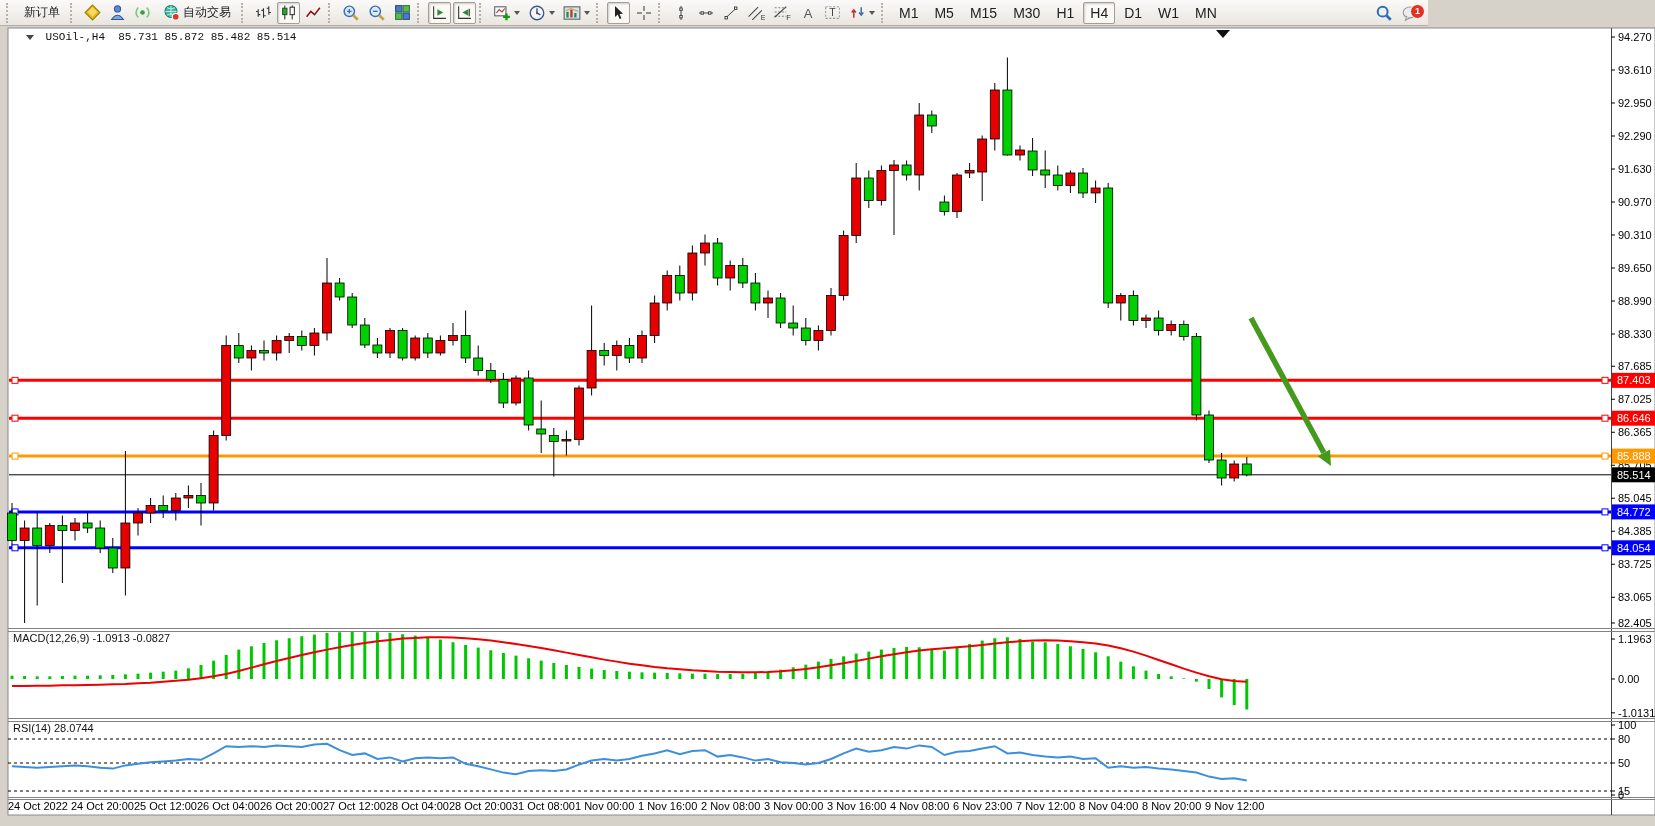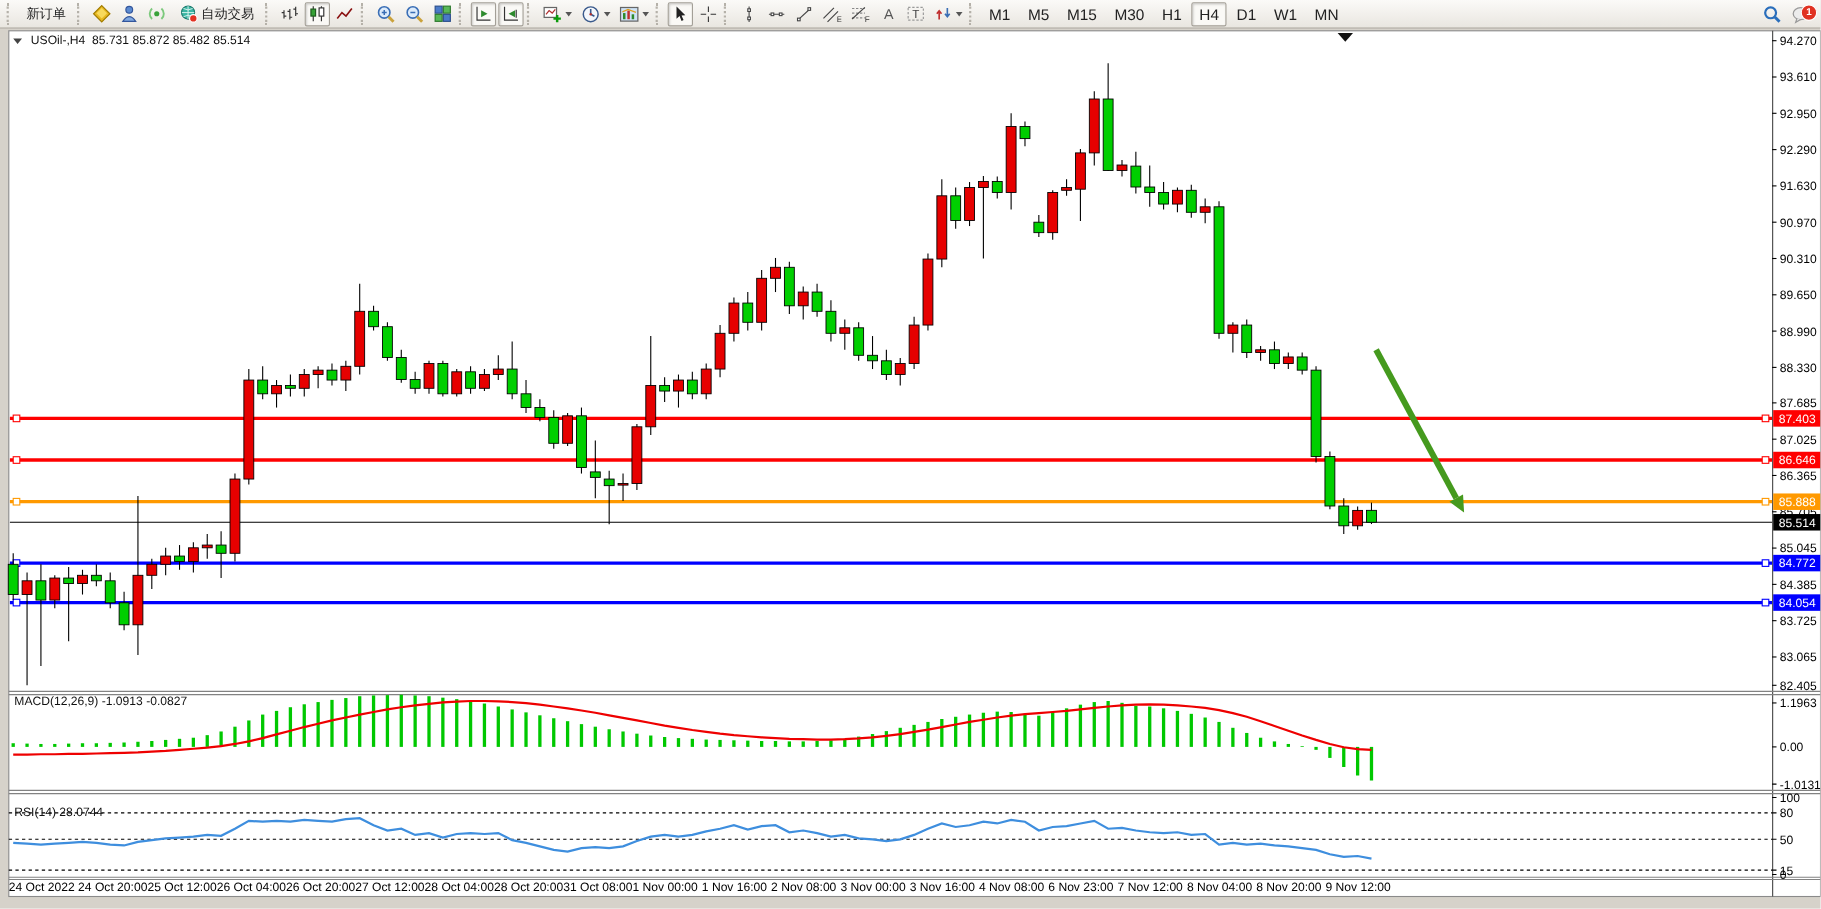--- a/index.html
+++ b/index.html
@@ -4,21 +4,21 @@
 <style>
   html,body{margin:0;padding:0;}
   body{
     width:1655px;height:826px;overflow:hidden;position:relative;
     background:#d6d2ca;
     font-family:"Liberation Sans", sans-serif;
     -webkit-font-smoothing:antialiased;
   }
   
   .toolbar{
-    position:absolute;left:0;top:0;width:1655px;height:26px;
+    position:absolute;left:0;top:0;width:1428px;height:26px;
     background:linear-gradient(#fbfaf8,#e9e6e0);
     border-bottom:1px solid #b3afa7;
     display:flex;align-items:center;padding:0 4px;box-sizing:border-box;
     z-index:5;
   }
   .grip{width:4px;height:20px;border-left:2px dotted #b5b1a9;margin:0 4px 0 2px;}
   .tb{
     height:22px;min-width:23px;display:flex;align-items:center;justify-content:center;
     background:transparent;border:1px solid transparent;border-radius:2px;
     padding:0 2px;margin:0 1px;font-family:inherit;font-size:12px;color:#222;cursor:default;
@@ -738,25 +738,25 @@
       <text x="1142" y="810">8 Nov 20:00</text>
       <text x="1205" y="810">9 Nov 12:00</text>
     </g>
     <g>
       <line x1="1251" y1="318" x2="1323.8672444845179" y2="452.8044022963581" stroke="#459a1e" stroke-width="5.5"></line>
       <polygon points="1331,466 1317.709298889485,456.13302153691643 1330.0251900795508,449.47578305579975" fill="#459a1e"></polygon>
     </g>
     <polygon points="1216,30 1230,30 1223,38" fill="#111"></polygon>
   </svg>
 
-<div class="overlay" style="left:12px;top:31px;">
+<div class="overlay" style="left:26px;top:31px;font-family:Liberation Mono, monospace;">
   <span class="tri"></span>
   <span>USOil-,H4</span>&nbsp;
   <span>85.731 85.872 85.482 85.514</span>
 </div>
 <div class="overlay" style="left:13px;top:632px;">
   <span>MACD(12,26,9)</span>
   <span>-1.0913 -0.0827</span>
 </div>
-<div class="overlay" style="left:13px;top:722px;margin-top:11px;">
+<div class="overlay" style="left:13px;top:722px;">
   <span>RSI(14)</span>
   <span>28.0744</span>
 </div>
 
 </body></html>

